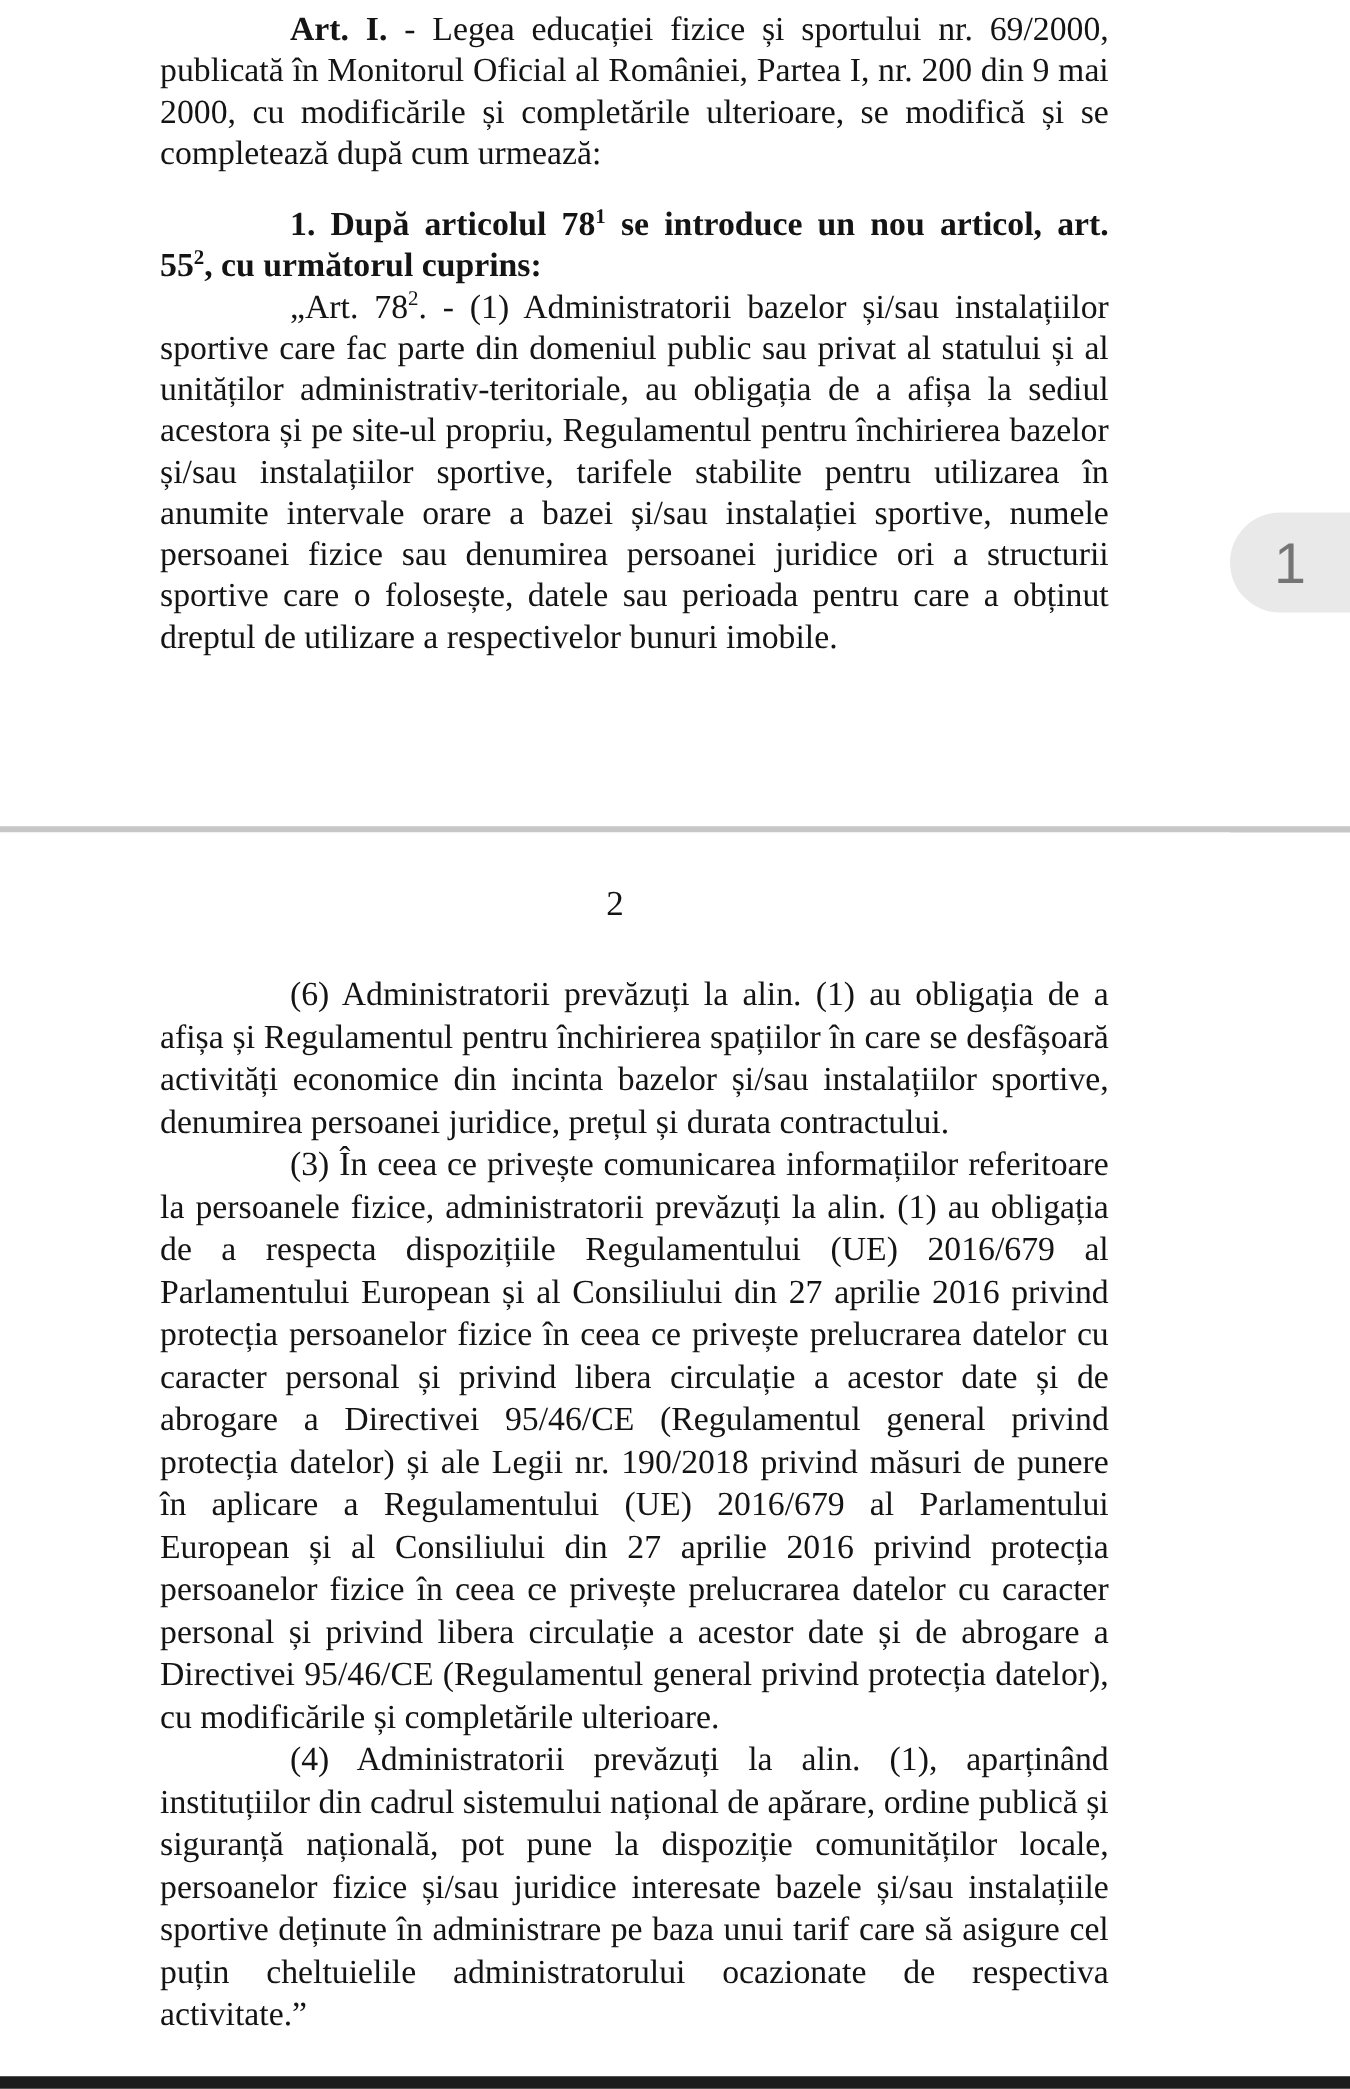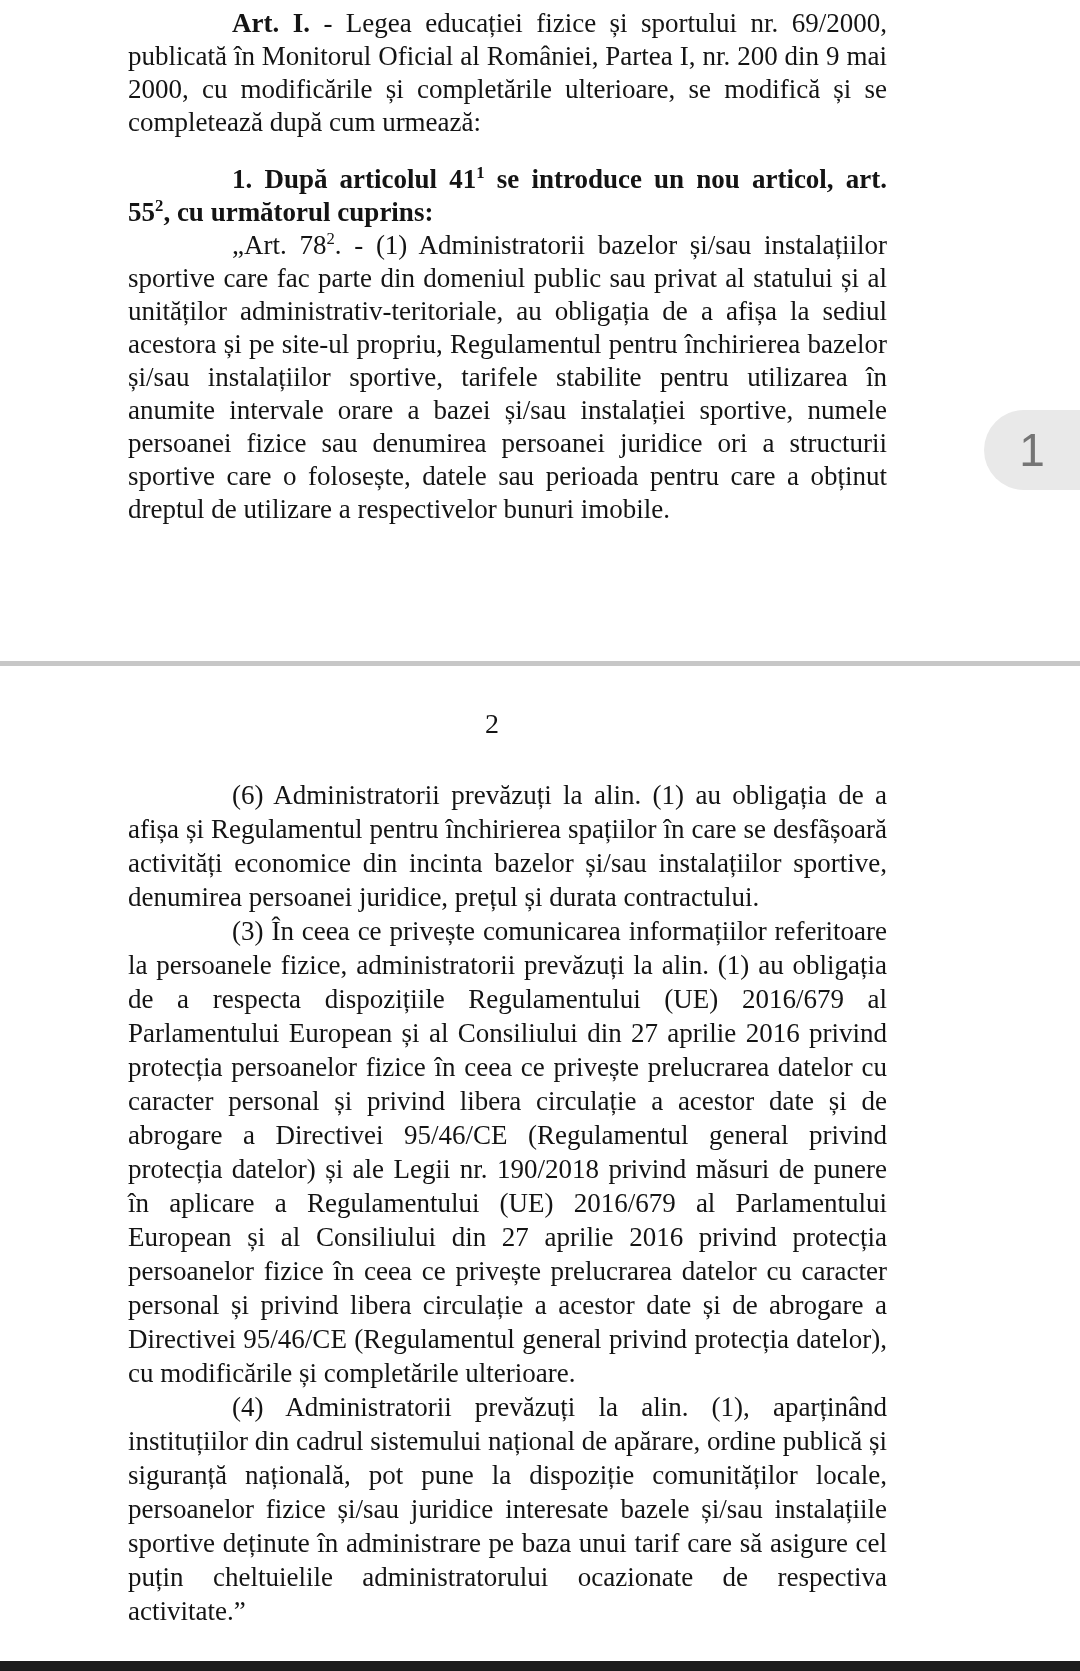--- a/index.html
+++ b/index.html
@@ -48,21 +48,21 @@
     width: 1080px; height: 10px;
     background: #1c1c1c;
   }
 </style>
 </head>
 <body>
 
 <div class="page" id="page1">
   <div class="textblock">
     <p class="para"><span class="lead-bold">Art. I.</span><span> - Legea educației fizice și sportului nr. 69/2000, publicată în Monitorul Oficial al României, Partea I, nr. 200 din 9 mai 2000, cu modificările și completările ulterioare, se modifică și se completează după cum urmează:</span></p>
-    <p class="heading-para"><span>1. După articolul 41</span><sup>1</sup><span> se introduce un nou articol, art. 55</span><sup>2</sup><span>, cu următorul cuprins:</span></p>
+    <p class="heading-para"><span>1. După articolul 78</span><sup>1</sup><span> se introduce un nou articol, art. 55</span><sup>2</sup><span>, cu următorul cuprins:</span></p>
     <p class="para"><span>„Art. 78</span><sup>2</sup><span>. - (1) Administratorii bazelor și/sau instalațiilor sportive care fac parte din domeniul public sau privat al statului și al unităților administrativ-teritoriale, au obligația de a afișa la sediul acestora și pe site-ul propriu, Regulamentul pentru închirierea bazelor și/sau instalațiilor sportive, tarifele stabilite pentru utilizarea în anumite intervale orare a bazei și/sau instalației sportive, numele persoanei fizice sau denumirea persoanei juridice ori a structurii sportive care o folosește, datele sau perioada pentru care a obținut dreptul de utilizare a respectivelor bunuri imobile.</span></p>
   </div>
 </div>
 
 <div class="page-indicator-badge">
   <span>1</span>
 </div>
 
 <div class="page-separator"></div>
 

